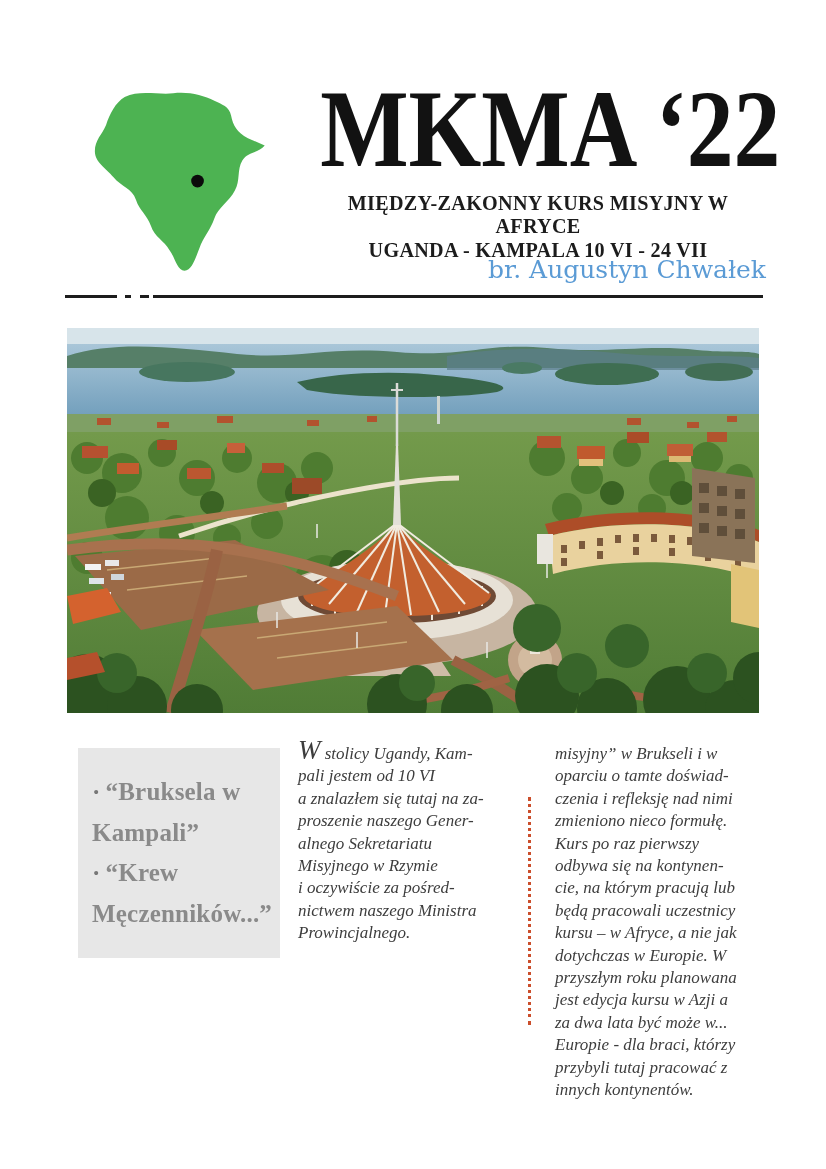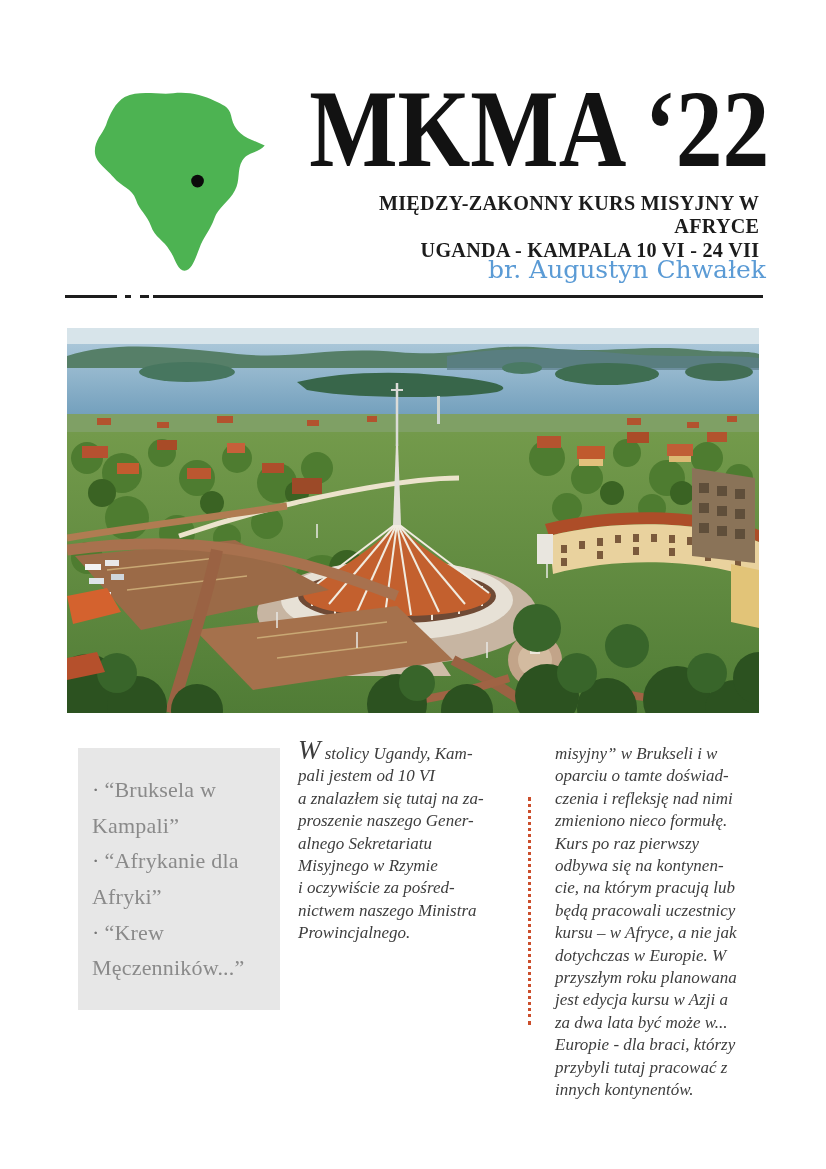--- a/index.html
+++ b/index.html
@@ -7,21 +7,21 @@
     --dotted-separator:#cb4e2b; --toc-background:#e7e7e7; --toc-text:#8a8a8a;
     --body-text:#3d3d3d; --title-black:#121212;
   }
   *{box-sizing:border-box;}
   html,body{margin:0;padding:0;}
   body{width:826px;height:1169px;background:#ffffff;font-family:"Liberation Serif",serif;position:relative;overflow:hidden;}
   .page{position:absolute;inset:0;background:#fff;}
 
   
   .africa{position:absolute;left:82px;top:84px;width:190px;height:196px;}
-  .title-block{position:absolute;left:285px;top:70px;width:484px;text-align:right;}
+  .title-block{position:absolute;left:296px;top:70px;width:484px;text-align:center;}
   h1.title{margin:0;padding:0;font-family:"Liberation Serif",serif;font-weight:bold;color:var(--title-black,#121212);
     font-size:104px;line-height:1.08;transform:scale(0.9,1.06);transform-origin:center top;white-space:nowrap;}
   .subtitle{margin-top:10px;font-size:21px;line-height:1.1;letter-spacing:.3px;color:#1c1c1c;font-weight:bold;
     transform:scaleX(.96);transform-origin:center;}
   .signature{position:absolute;right:60px;top:255px;width:420px;text-align:right;
     font-family:"DejaVu Serif",serif;font-size:25px;color:var(--signature-blue,#5b9bd5);}
 
   
   .divider{position:absolute;left:65px;top:295px;height:3px;width:700px;}
   .divider span{display:inline-block;height:3px;background:#1d1d1d;vertical-align:top;}
@@ -34,21 +34,21 @@
   figure.photo{margin:0;position:absolute;left:67px;top:328px;width:692px;height:385px;overflow:hidden;}
   figure.photo svg{display:block;width:100%;height:100%;}
 
   
   .columns{position:absolute;left:0;top:712px;right:0;display:flex;padding-left:62px;align-items:flex-start;}
   .leftcol{width:232px;text-align:center;}
   .headline{margin:66px 0 0;font-weight:normal;font-size:50px;line-height:1.04;color:#2b2b2b;letter-spacing:.5px;}
   .headline .blue{color:var(--accent-blue,#3d7ac0);}
   .headline .l2{display:block;}
   .tocbox{margin:36px 14px 0 16px;background:var(--toc-background,#e7e7e7);padding:24px 6px 24px 14px;text-align:left;}
-  .toc-item{font-size:22px;line-height:1.62;color:var(--toc-text,#8a8a8a);letter-spacing:.2px;}
+  .toc-item{font-size:25px;line-height:1.62;color:var(--toc-text,#8a8a8a);letter-spacing:.2px;font-weight:bold;}
   .toc-item .b{margin-right:5px;color:#777;}
   .col{font-size:17px;line-height:22.4px;color:var(--body-text,#3d3d3d);padding-top:31px;font-style:italic;}
   .col p{margin:0 0 20px;}
   .col .rest{white-space:pre-line;}
   .col .ini{font-size:27px;line-height:10px;}
   .col.mid{width:220px;margin-left:4px;}
   .dotsep{width:0;border-left:3px dotted var(--dotted-separator,#cb4e2b);height:228px;margin:85px 0 0 10px;}
   .col.right{width:222px;margin-left:24px;}
 </style>
 </head>
@@ -314,21 +314,20 @@
         <polygon points="0,330 30,324 38,344 0,352" fill="#b5502c"></polygon>
       </g>
     </svg>
   </figure>
 
   <main class="columns">
     <aside class="leftcol">
 
       <div class="tocbox">
         <div class="toc-item"><span class="b">·</span><span>“Bruksela w Kampali”</span></div>
-        <div class="toc-item"><span class="b">·</span><span>“Afrykanie dla Afryki”</span></div>
         <div class="toc-item"><span class="b">·</span><span>“Krew Męczenników...”</span></div>
 
       </div>
     </aside>
 
     <section class="col mid">
       <p><span class="ini">W</span><span class="rest"> stolicy Ugandy, Kam-
 pali jestem od 10 VI
 a znalazłem się tutaj na za-
 proszenie naszego Gener-

